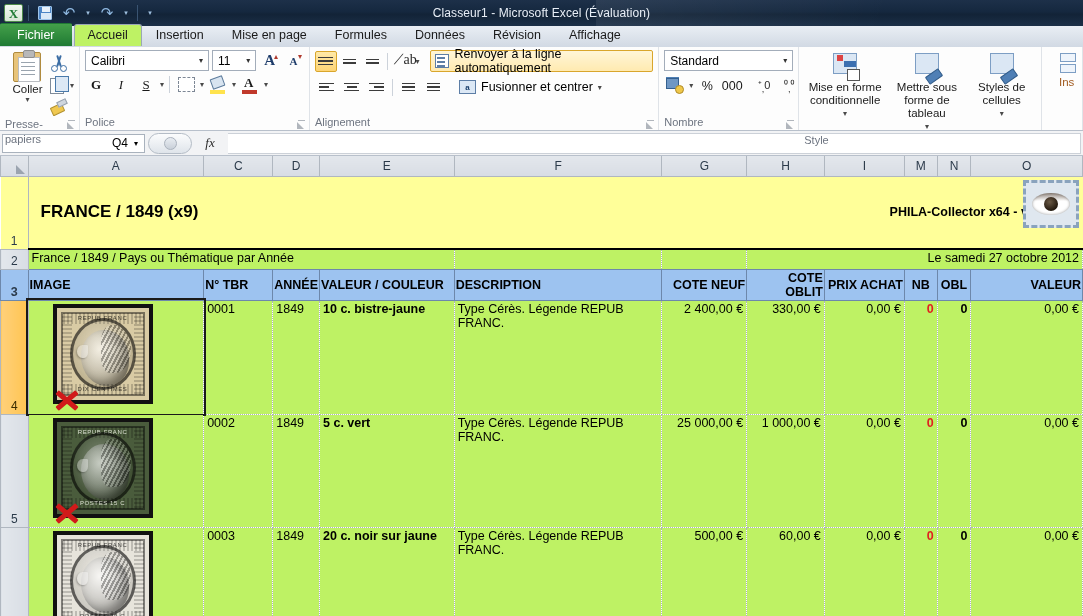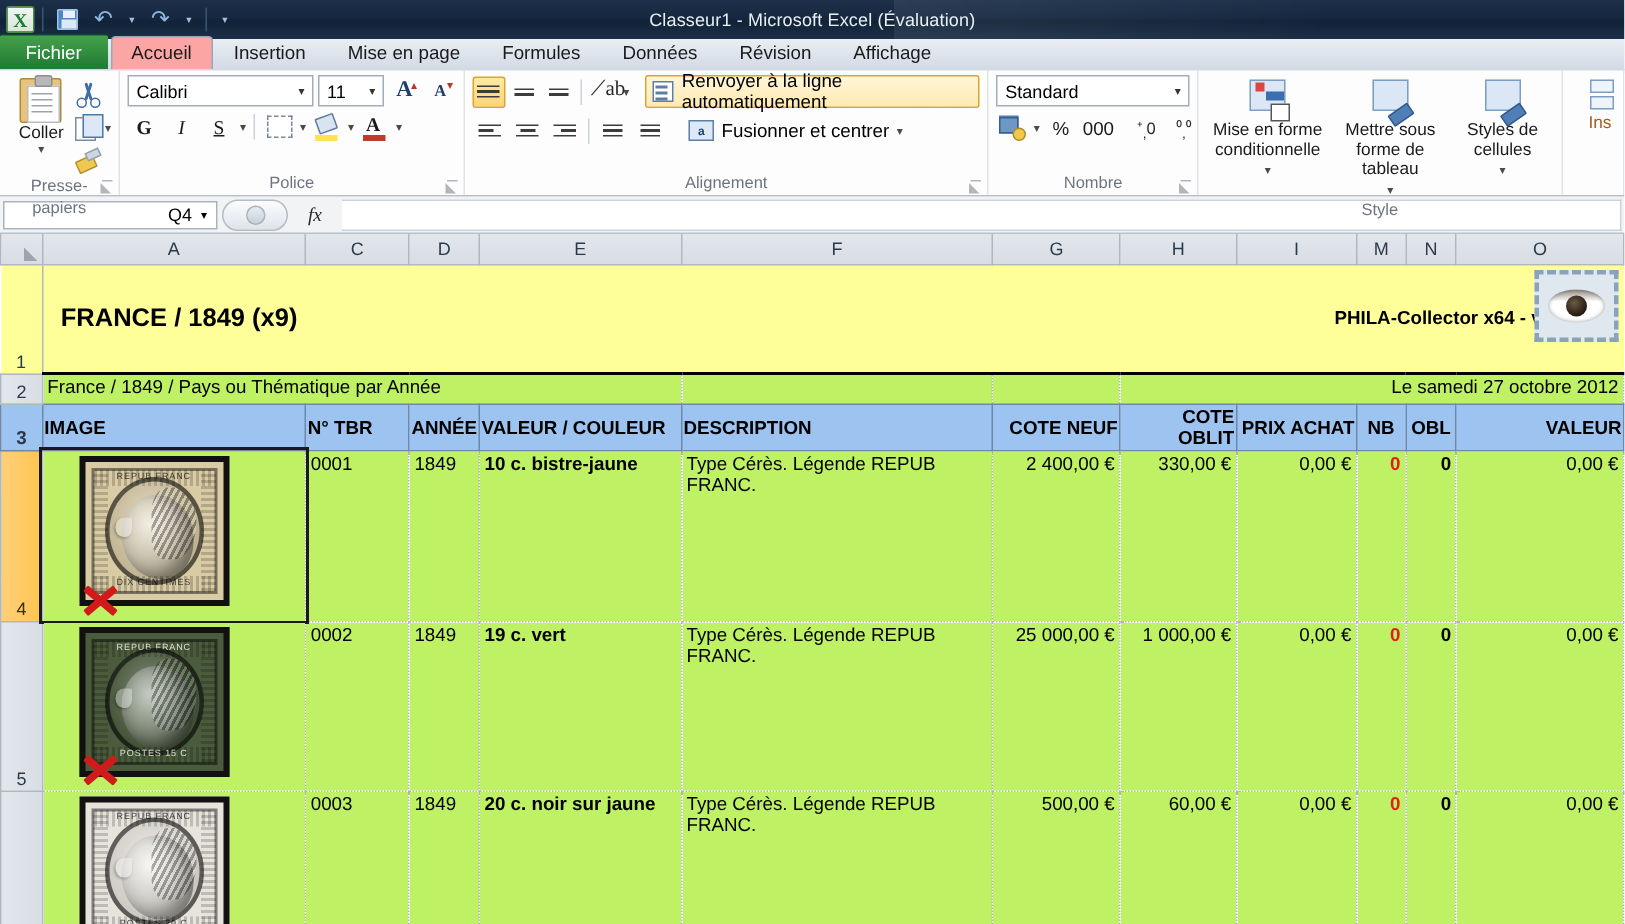--- a/index.html
+++ b/index.html
@@ -62,39 +62,39 @@
     position:relative; z-index:2;
     padding:3px 13px 4px 13px; font-size:12.5px; color:#1a1a1a;
     border:1px solid transparent; border-bottom:none;
   }
   .tab.file{
     background:linear-gradient(to bottom,#44a04a,#1f7a33);
     color:#fff; margin-right:2px; padding:4px 16px 4px 16px;
     border-radius:2px 2px 0 0;
   }
   .tab.active{
-    background:#fca5a5; border-color:#9aa7b6;
+    background:#bef264; border-color:#9aa7b6;
     border-radius:3px 3px 0 0;
   }
 
   
   .ribbon{
     height:84px; background:#fdfdfd;
     border-bottom:1px solid #b8c0cb;
     display:flex; position:relative;
   }
   .rgroup{
     position:relative;
     padding:3px 5px 0 5px;
     border-right:1px solid #dfe3e8;
     display:flex; flex-direction:column;
   }
   .rgroup-body{ flex:1; display:flex; }
   .rgroup-label{
-    height:15px; line-height:15px; text-align:center;
+    height:15px; line-height:15px; text-align:left;
     font-size:11px; color:#6d7480; position:relative;
   }
   .dlg{
     position:absolute; right:3px; bottom:1px;
     width:9px; height:9px; opacity:.65;
   }
   .dlg::before{
     content:""; position:absolute; left:0; bottom:0;
     width:0;height:0; border-left:7px solid #8a919c; border-top:7px solid transparent;
   }
@@ -788,21 +788,21 @@
               </span>
         <span class="botlbl">POSTES 15 C</span>
       </div>
       <span class="redx">
               <i></i>
               <i></i>
             </span>
     </td>
     <td class="cell">0002</td>
     <td class="cell">1849</td>
-    <td class="cell bold">19 c. vert</td>
+    <td class="cell bold">5 c. vert</td>
     <td class="cell wrap">Type Cérès. Légende REPUB FRANC.</td>
     <td class="cell num">25 000,00 €</td>
     <td class="cell num">1 000,00 €</td>
     <td class="cell num">0,00 €</td>
     <td class="cell num red">0</td>
     <td class="cell num bold">0</td>
     <td class="cell num">0,00 €</td>
   </tr>
 
   <tr style="height:114px">

